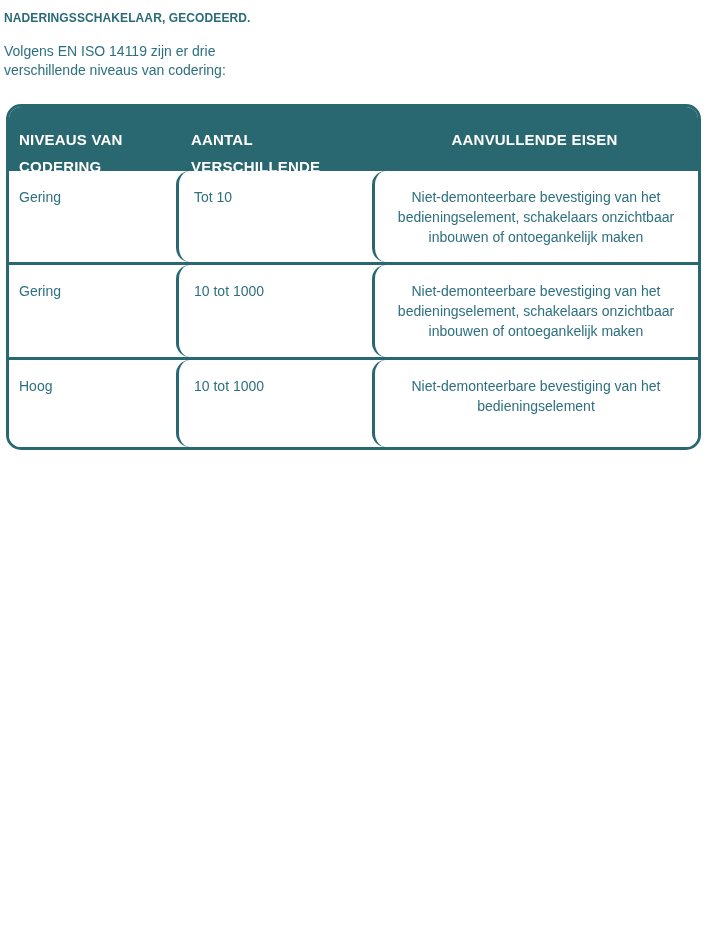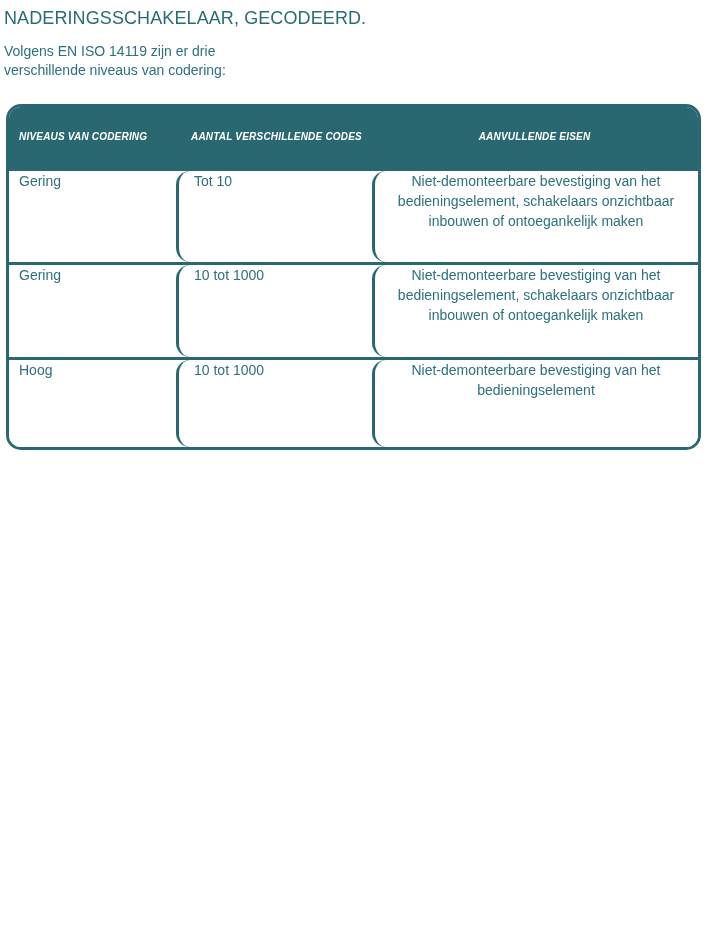--- a/index.html
+++ b/index.html
@@ -17,22 +17,22 @@
     font-family: "Liberation Sans", sans-serif;
     overflow: hidden;
   }
   .page {
     position: relative;
     width: 708px;
     height: 944px;
     padding: 8px 0 0 4px;
   }
   .page-title {
-    font-size: 18px;
-    font-weight: normal;
+    font-size: 12px;
+    font-weight: bold;
     letter-spacing: 0.1px;
     color: var(--title);
     line-height: 21px;
   }
   .intro {
     margin-top: 13px;
     font-size: 14px;
     line-height: 19px;
     color: var(--text);
   }
@@ -52,35 +52,35 @@
   .cell { display: block; }
   .trow .cell:nth-child(1) { padding-left: 10px; padding-right: 18px; }
   .trow .cell:nth-child(2) { padding-left: 15px; padding-right: 10px; }
   .trow .cell:nth-child(3) { padding-left: 15px; padding-right: 16px; text-align: center; }
   .thead {
     background: var(--teal);
     height: 64px;
   }
   .thead .cell {
     color: var(--header-text);
-    font-size: 10px;
+    font-size: 15px;
     font-weight: bold;
-    line-height: 21px;
+    line-height: 27px;
     letter-spacing: 0.2px;
     padding-top: 19px;
     text-transform: uppercase;
-    font-style: italic;
   }
   .tbody-row {
     background: #fff;
   }
   .tbody-row .cell {
     color: var(--text);
     font-size: 14px;
     line-height: 20px;
+    padding-top: 16px;
   }
   .tbody-row .cell + .cell {
     border-left: 3px solid var(--teal);
     border-radius: 14px;
   }
   .tbody-row + .tbody-row {
     border-top: 3px solid var(--teal);
   }
   .row-0 { height: 91px; }
   .row-1 { height: 95px; }

